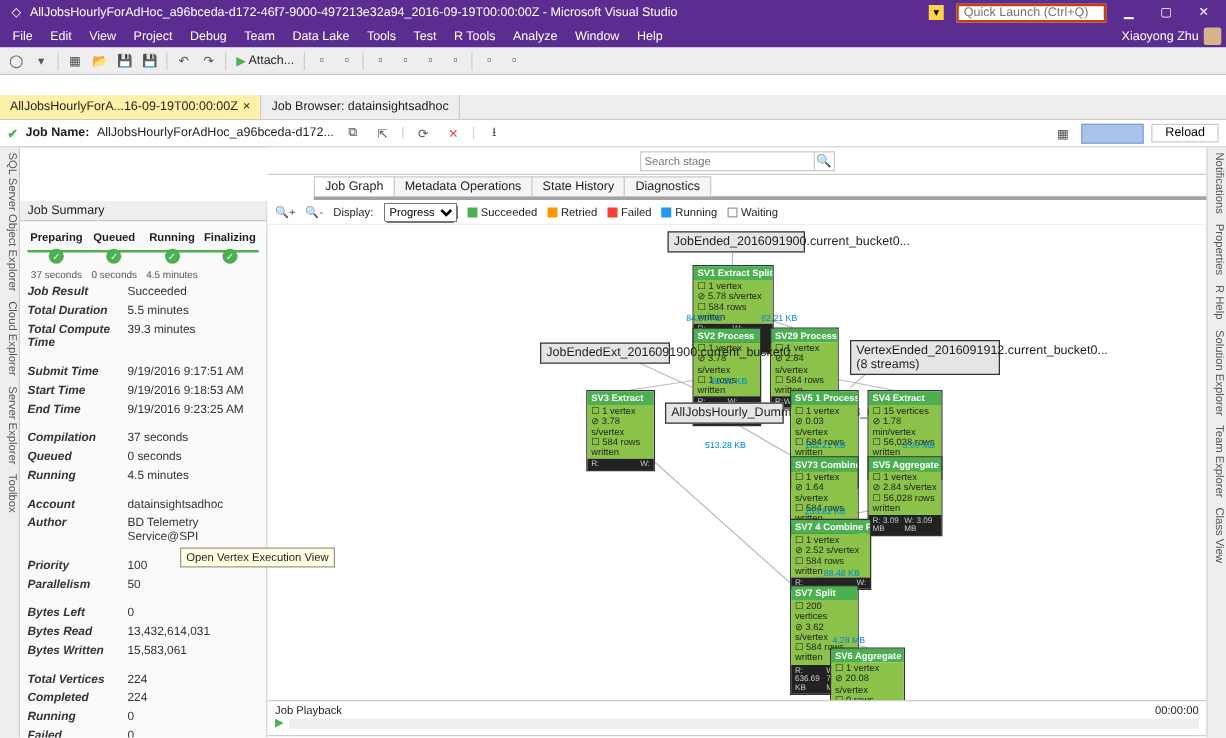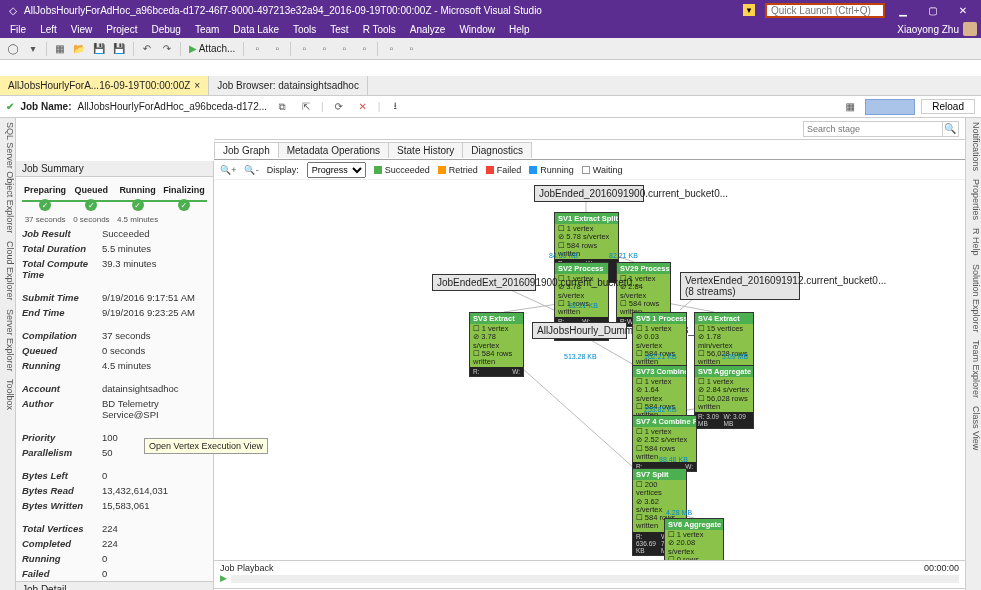--- a/index.html
+++ b/index.html
@@ -52,25 +52,25 @@
 .kv .k { width: 80px; color: #333; font-style: italic; }
 .kv .v { flex: 1; color: #333; }
 .spacer-row { height: 8px; }
 
 .links { padding: 4px 6px; display: flex; gap: 10px; font-size: 9.5px; }
 .links a { color: #0066cc; text-decoration: none; cursor: pointer; }
 .tooltip-box { position: absolute; left: 144px; top: 438px; background: #ffffe1; border: 1px solid #999; padding: 2px 4px; font-size: 9px; }
 
 .graph-area { flex: 1; display: flex; flex-direction: column; background: #fff; position: relative; }
 .graph-head { height: 22px; border-bottom: 1px solid #ccc; display: flex; align-items: center; padding: 0 6px; gap: 8px; font-size: 10px; }
-.search-stage { flex: 1; display: flex; justify-content: flex-end; }
+.search-stage { flex: 1; display: flex; justify-content: center; }
 .search-stage input { width: 140px; height: 16px; font-size: 9px; border: 1px solid #ccc; padding: 0 3px; }
 .search-stage .sbtn { width: 16px; height: 16px; border: 1px solid #ccc; border-left: none; display: inline-flex; align-items: center; justify-content: center; cursor: pointer; }
 
-.subtabs { display: flex; border-bottom: 1px solid #a3a3a3; height: 20px; align-items: flex-start; }
+.subtabs { display: flex; border-bottom: 3px solid #a3a3a3; height: 20px; align-items: flex-end; margin-left: 37px; }
 .subtabs .st { padding: 2px 8px; border: 1px solid #ccc; border-bottom: none; margin-right: -1px; font-size: 10px; cursor: pointer; background: #f5f5f5; margin-top:2px;}
 .subtabs .st.active { background: #fff; }
 
 .legend-row { height: 20px; display: flex; align-items: center; gap: 8px; padding: 0 6px; font-size: 9px; border-bottom: 1px solid #eee; }
 .legend-row .zbtn { cursor: pointer; color: #555; }
 .legend-row select { font-size: 9px; height: 16px; }
 .legend-row .leg { display: flex; align-items: center; gap: 3px; }
 .legend-row .sq { width: 8px; height: 8px; }
 
 .canvas { flex: 1; position: relative; overflow: hidden; }
@@ -102,21 +102,21 @@
     <span class="flag">▾</span>
     <input placeholder="Quick Launch (Ctrl+Q)" style="">
     <span class="win-btn">▁</span>
     <span class="win-btn">▢</span>
     <span class="win-btn">✕</span>
   </div>
 </div>
 
 <div class="menubar">
   <span class="m">File</span>
-  <span class="m">Left</span>
+  <span class="m">Edit</span>
   <span class="m">View</span>
   <span class="m">Project</span>
   <span class="m">Debug</span>
   <span class="m">Team</span>
   <span class="m">Data Lake</span>
   <span class="m">Tools</span>
   <span class="m">Test</span>
   <span class="m">R Tools</span>
   <span class="m">Analyze</span>
   <span class="m">Window</span>
@@ -228,20 +228,24 @@
           <span class="v">5.5 minutes</span>
         </div>
         <div class="kv">
           <span class="k" style="font-weight:bold">Total Compute Time</span>
           <span class="v">39.3 minutes</span>
         </div>
         <div class="spacer-row"></div>
         <div class="kv">
           <span class="k" style="font-weight:bold">Submit Time</span>
           <span class="v">9/19/2016 9:17:51 AM</span>
+        </div>
+        <div class="kv">
+          <span class="k" style="font-weight:bold">Start Time</span>
+          <span class="v">9/19/2016 9:18:53 AM</span>
         </div>
         <div class="kv">
           <span class="k" style="font-weight:bold">End Time</span>
           <span class="v">9/19/2016 9:23:25 AM</span>
         </div>
         <div class="spacer-row"></div>
         <div class="kv">
           <span class="k" style="font-weight:bold">Compilation</span>
           <span class="v">37 seconds</span>
         </div>

